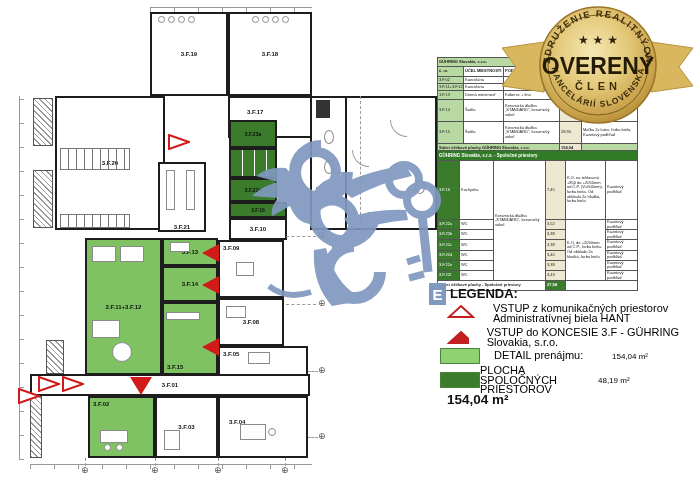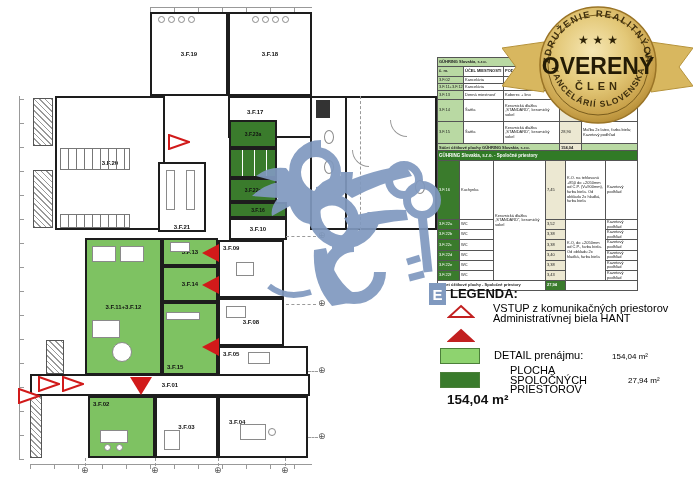--- a/index.html
+++ b/index.html
@@ -380,33 +380,34 @@
       </svg>
     <div class="leg-txt" style="margin-left:18px;">
       <div>VSTUP z komunikačných priestorov</div>
       <div>Administratívnej biela HANT</div>
     </div>
   </div>
   <div class="leg-row" style="left:447px;top:328px;z-index:6;align-items:center;">
     <svg width="28" height="15">
         <polygon points="14,2 26,13 2,13" fill="#c22020" stroke="#c22020" stroke-width="2"></polygon>
       </svg>
+    <div class="leg-txt" style="margin-left:18px;">VSTUP do KONCESIE 3.F - GÜHRING Slovakia, s.r.o.</div>
   </div>
   <div class="leg-row" style="left:440px;top:348px;z-index:6;align-items:center;">
     <div class="swatch" style="background:#8ed36f;"></div>
     <div class="leg-txt" style="margin-left:14px;width:118px;">DETAIL prenájmu:</div>
     <div class="leg-val">154,04 m²</div>
   </div>
   <div class="leg-row" style="left:440px;top:366px;z-index:6;align-items:center;">
     <div class="swatch" style="background:#3a7b2c;"></div>
-    <div class="leg-txt" style="margin-left:30px;width:118px;">
+    <div class="leg-txt" style="margin-left:0;width:118px;">
       <div>PLOCHA</div>
       <div>SPOLOČNÝCH PRIESTOROV</div>
     </div>
-    <div class="leg-val">27,94 m²</div>
+    <div class="leg-val">48,19 m²</div>
   </div>
   <div class="leg-total">
     <span>154,04 m²</span>
   </div>
 
 
   <svg class="badge" width="191" height="126" viewBox="0 0 191 126">
     <defs>
       <radialGradient id="gold" cx="45%" cy="38%" r="70%">
         <stop offset="0%" stop-color="#f6e7b4"></stop>

